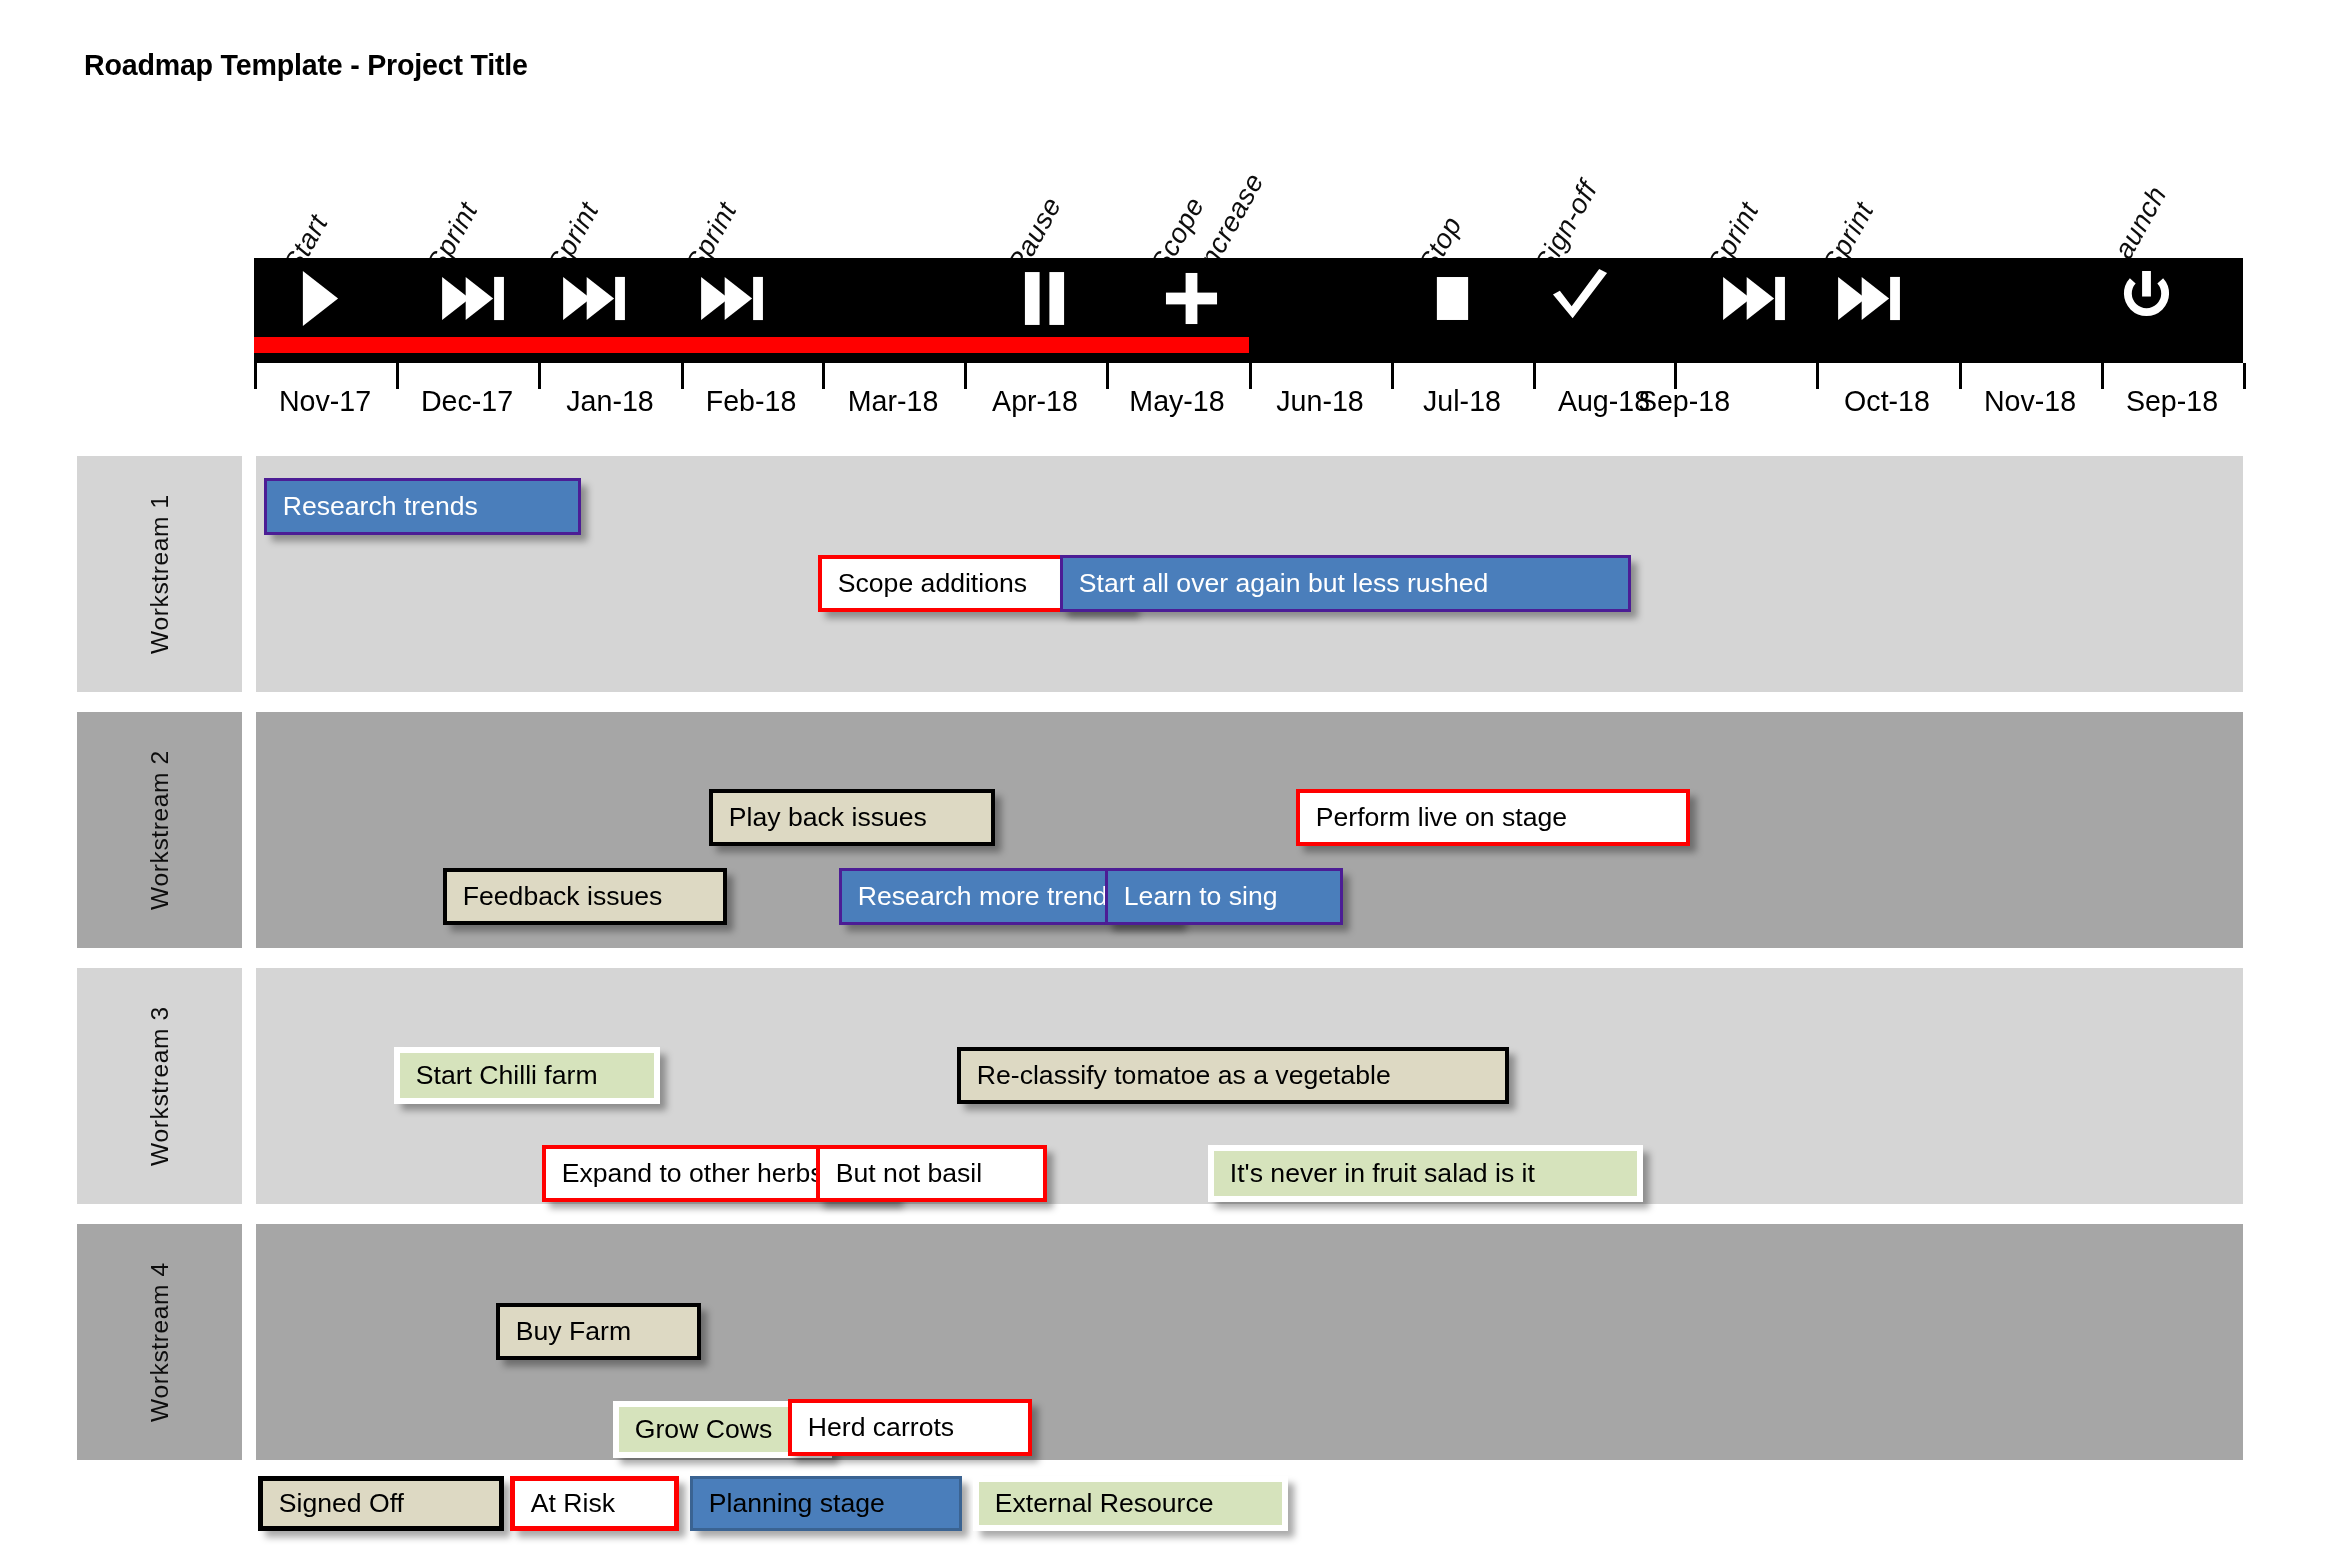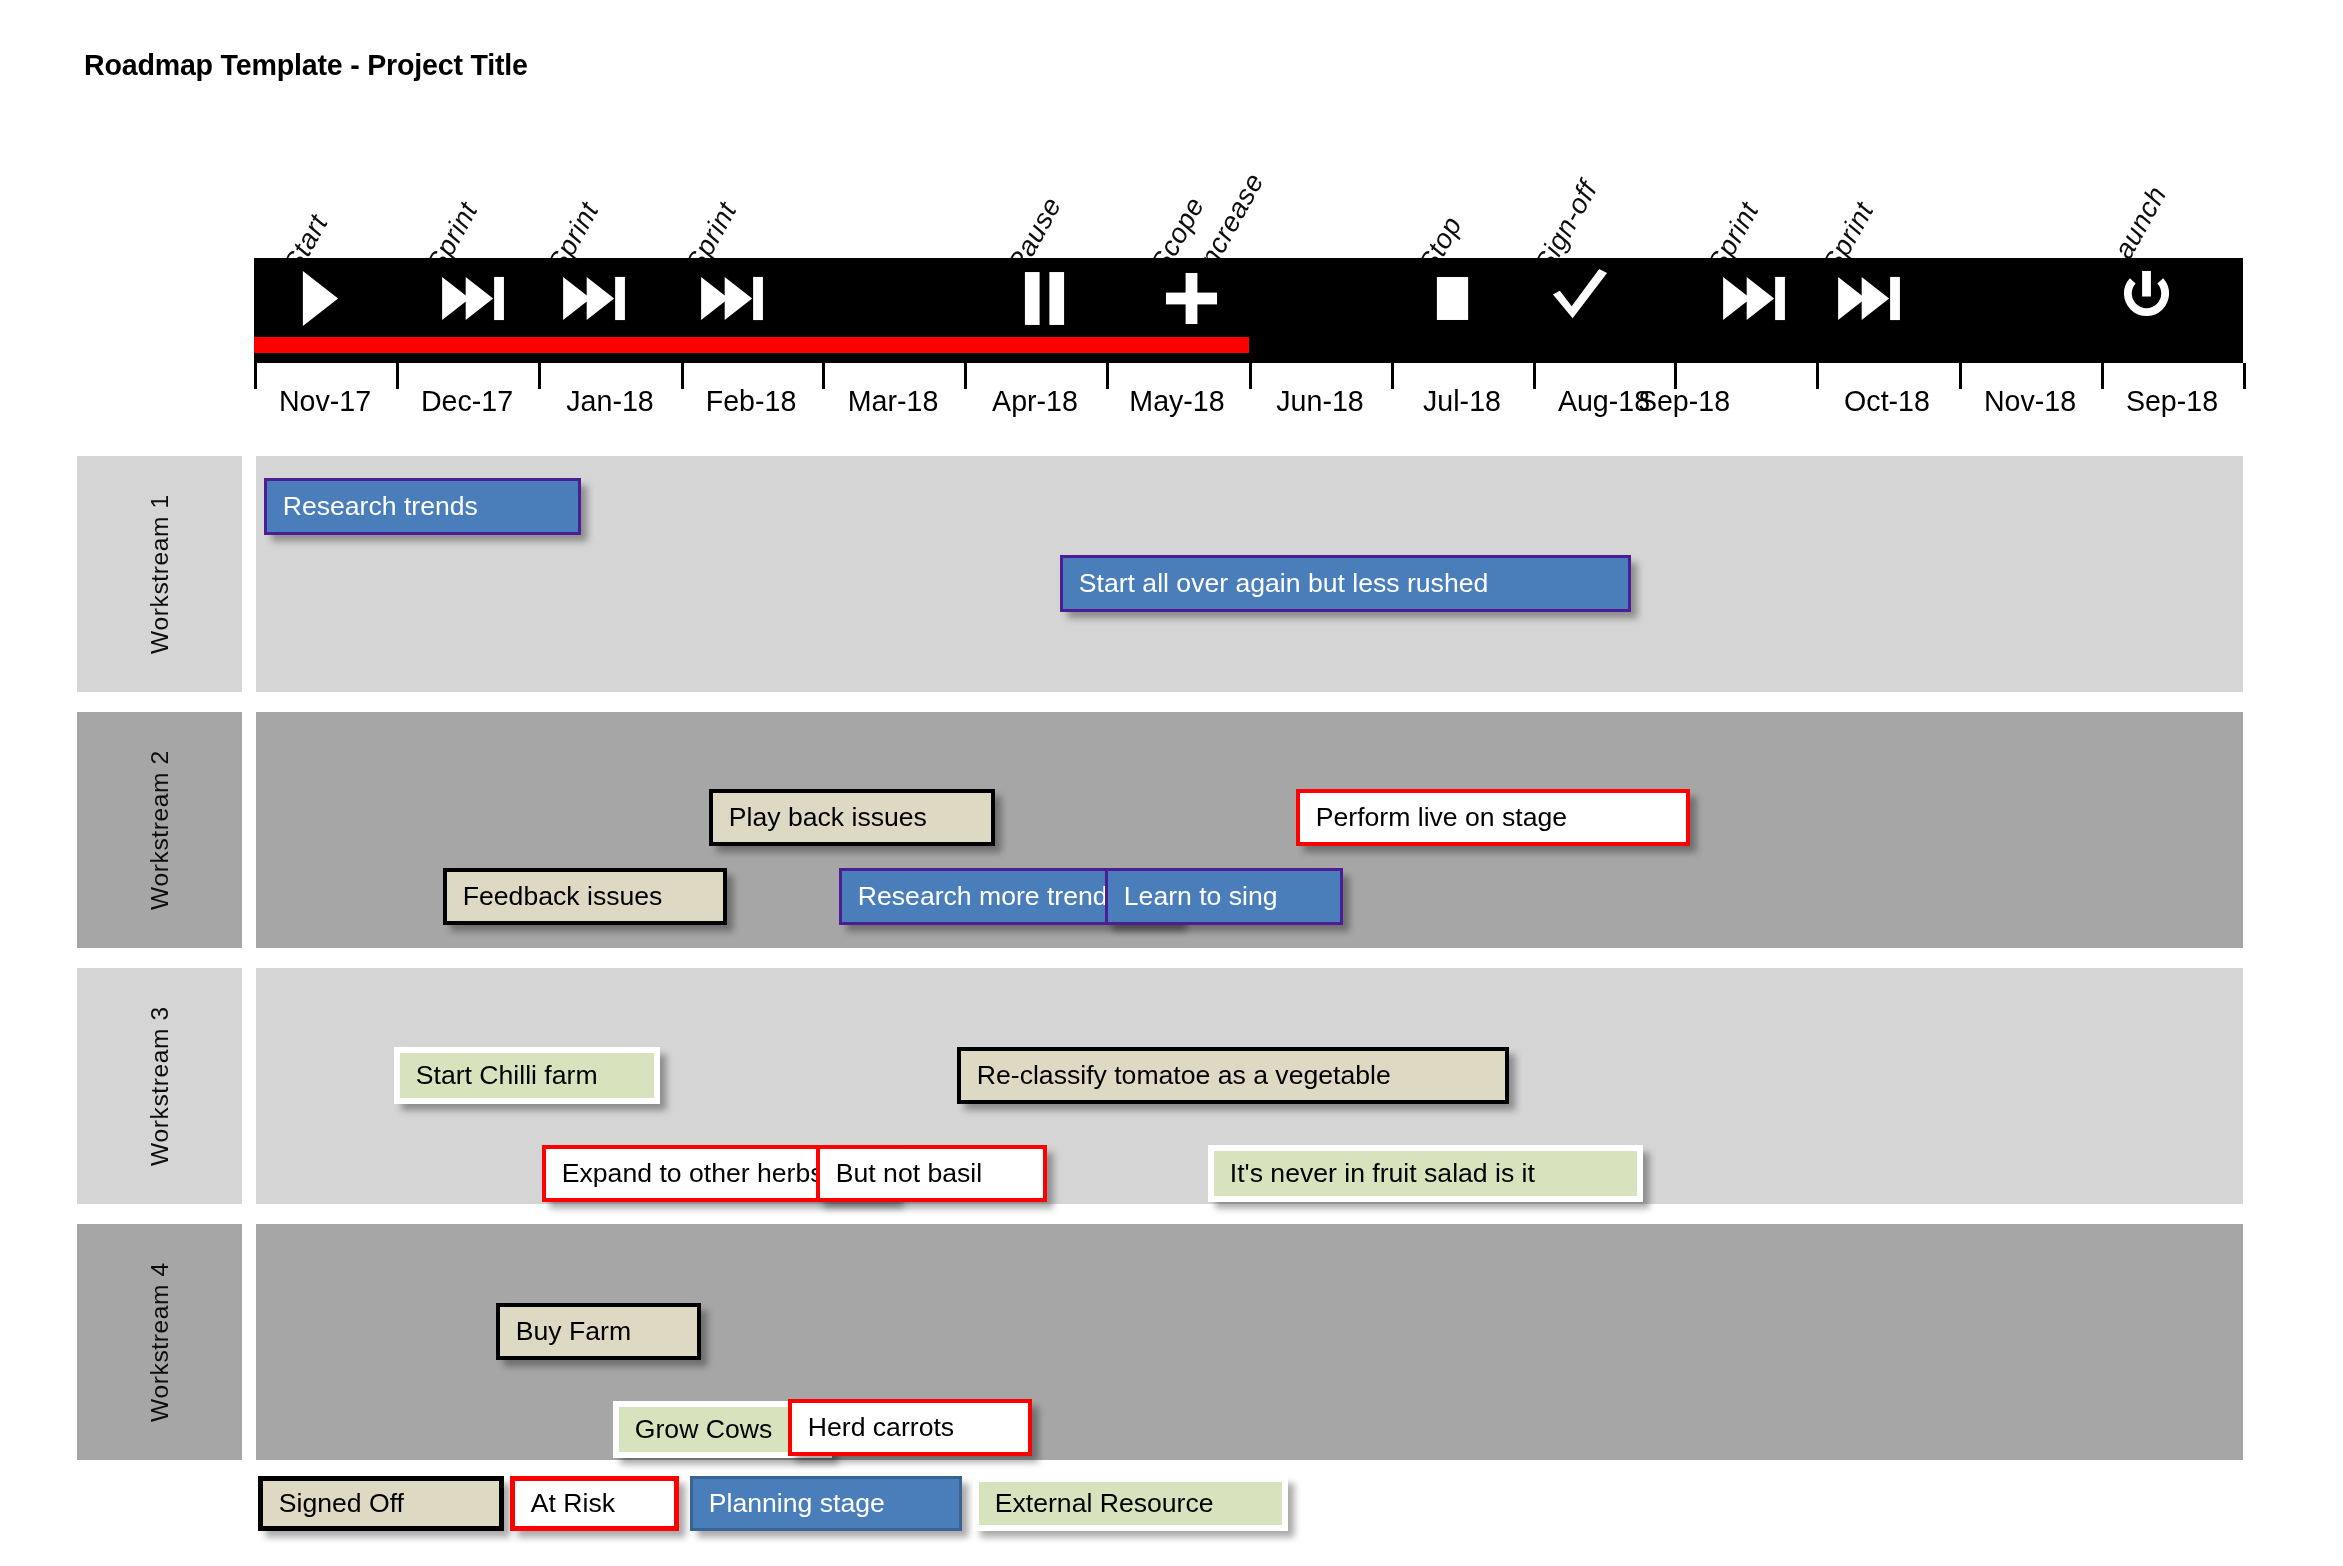--- a/index.html
+++ b/index.html
@@ -158,21 +158,21 @@
     white-space: nowrap;
     box-shadow: 6.9px 6.9px 6.9px rgba(0,0,0,0.34);
   }
   .legend-item.signed-off {
     background: #ddd9c3; border: 5.9px solid #000000; color: #000;
   }
   .legend-item.at-risk {
     background: #ffffff; border: 5.9px solid #ff0000; color: #000;
   }
   .legend-item.planning {
-    background: #4a7ebb; border: 3px solid #3a6392; color: #ffffff;
+    background: #4a7ebb; border: 3px solid #3a6392; color: #000000;
   }
   .legend-item.external {
     background: #d6e3bc; border: 6.9px solid #ffffff; color: #000;
   }
 </style>
 </head>
 <body>
 
 <div id="root">
 
@@ -298,20 +298,21 @@
       <div class="axis-tick" style="left: 1989px;"></div>
     </div>
 
   <div id="swimlanes">
       <div class="lane lane-light" style="top: 456px; height: 236px;">
         <div class="lane-head">
           <div class="lane-head-text">Workstream 1</div>
         </div>
         <div class="lane-body">
           <div class="task planning" style="left: 7.9px; top: 21.7px; width: 317px;">Research trends</div>
+          <div class="task at-risk" style="left: 562px; top: 99px; width: 315px;">Scope additions</div>
           <div class="task planning" style="left: 804px; top: 99px; width: 571px;">Start all over again but less rushed</div>
         </div>
       </div>
       <div class="lane lane-dark" style="top: 712px; height: 236px;">
         <div class="lane-head">
           <div class="lane-head-text">Workstream 2</div>
         </div>
         <div class="lane-body">
           <div class="task signed-off" style="left: 453px; top: 77px; width: 286px;">Play back issues</div>
           <div class="task signed-off" style="left: 187px; top: 156px; width: 284px;">Feedback issues</div>

